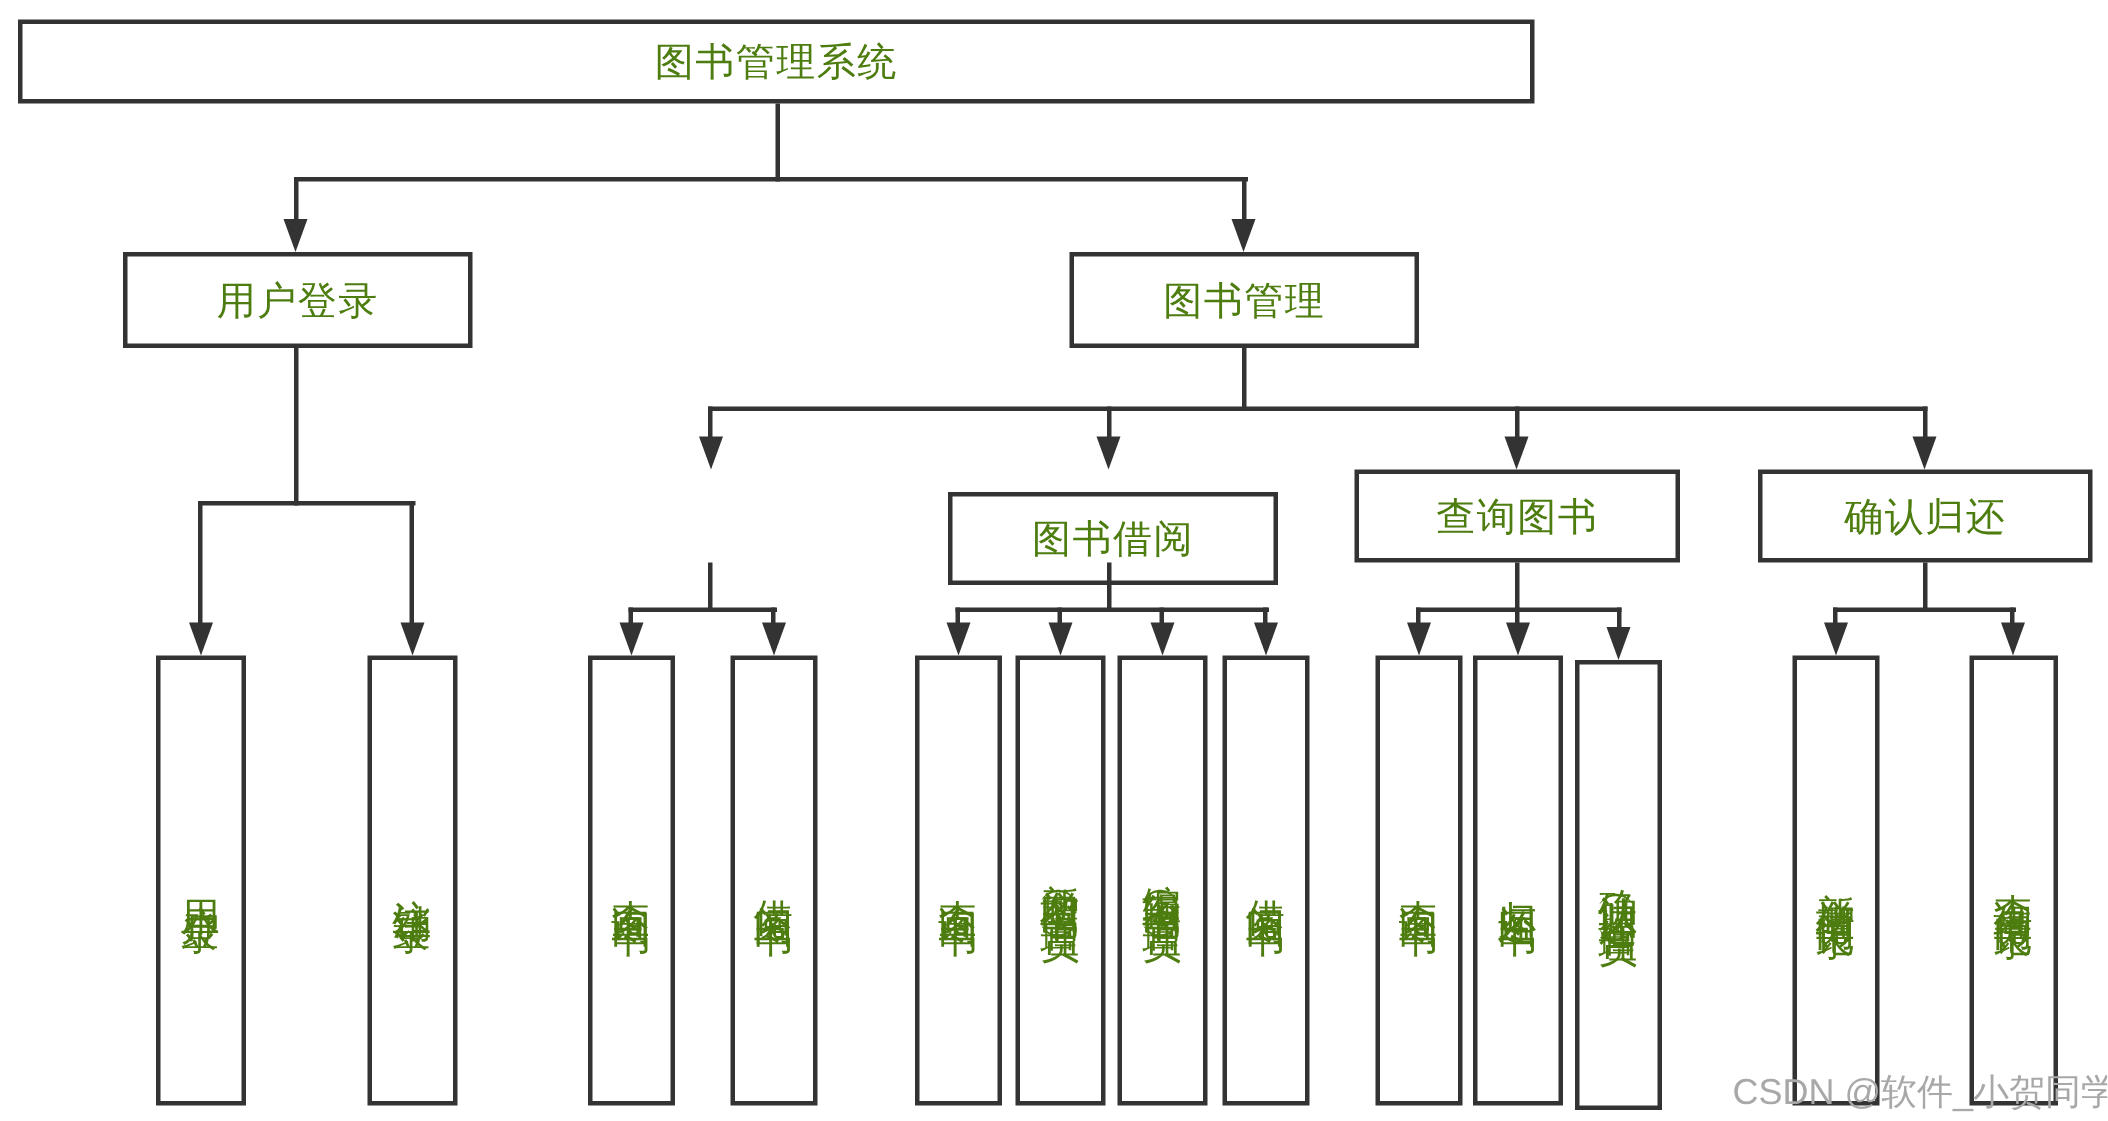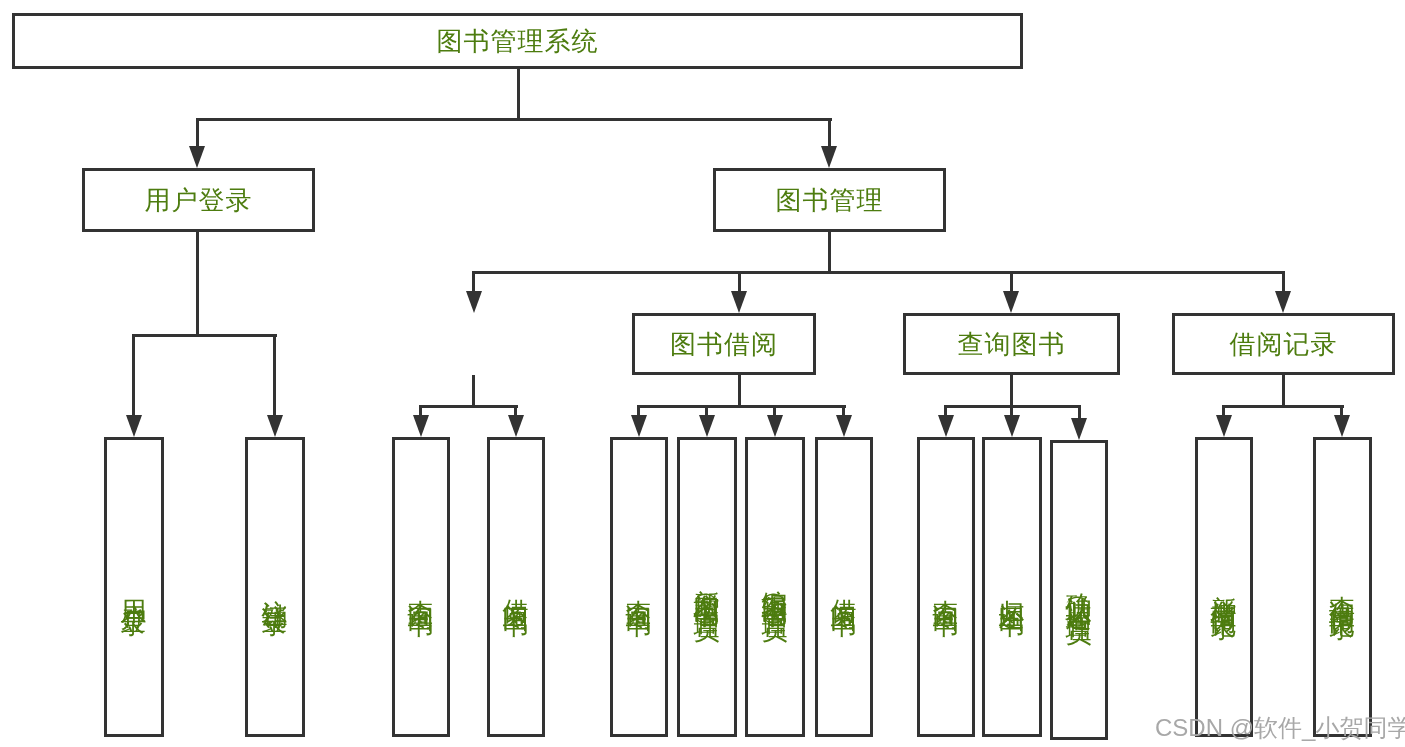--- a/index.html
+++ b/index.html
@@ -53,28 +53,28 @@
     <span>图书管理系统</span>
   </div>
 
   <div class="box box-h" style="left:82px;top:168px;width:233px;height:64px">
     <span>用户登录</span>
   </div>
   <div class="box box-h" style="left:713px;top:168px;width:233px;height:64px">
     <span>图书管理</span>
   </div>
 
-  <div class="box box-h" style="left:632px;top:313px;width:184px;height:62px">
+  <div class="box box-h" style="left:632px;top:328px;width:220px;height:62px">
     <span>图书借阅</span>
   </div>
   <div class="box box-h" style="left:903px;top:313px;width:217px;height:62px">
     <span>查询图书</span>
   </div>
   <div class="box box-h" style="left:1172px;top:313px;width:223px;height:62px">
-    <span>借阅记录</span>
+    <span>确认归还</span>
   </div>
 
   <div class="box box-v" style="left:104px;top:437px;width:60px;height:300px">
     <span>用户登录</span>
   </div>
   <div class="box box-v" style="left:245px;top:437px;width:60px;height:300px">
     <span>注销登录</span>
   </div>
 
   <div class="box box-v" style="left:392px;top:437px;width:58px;height:300px">

